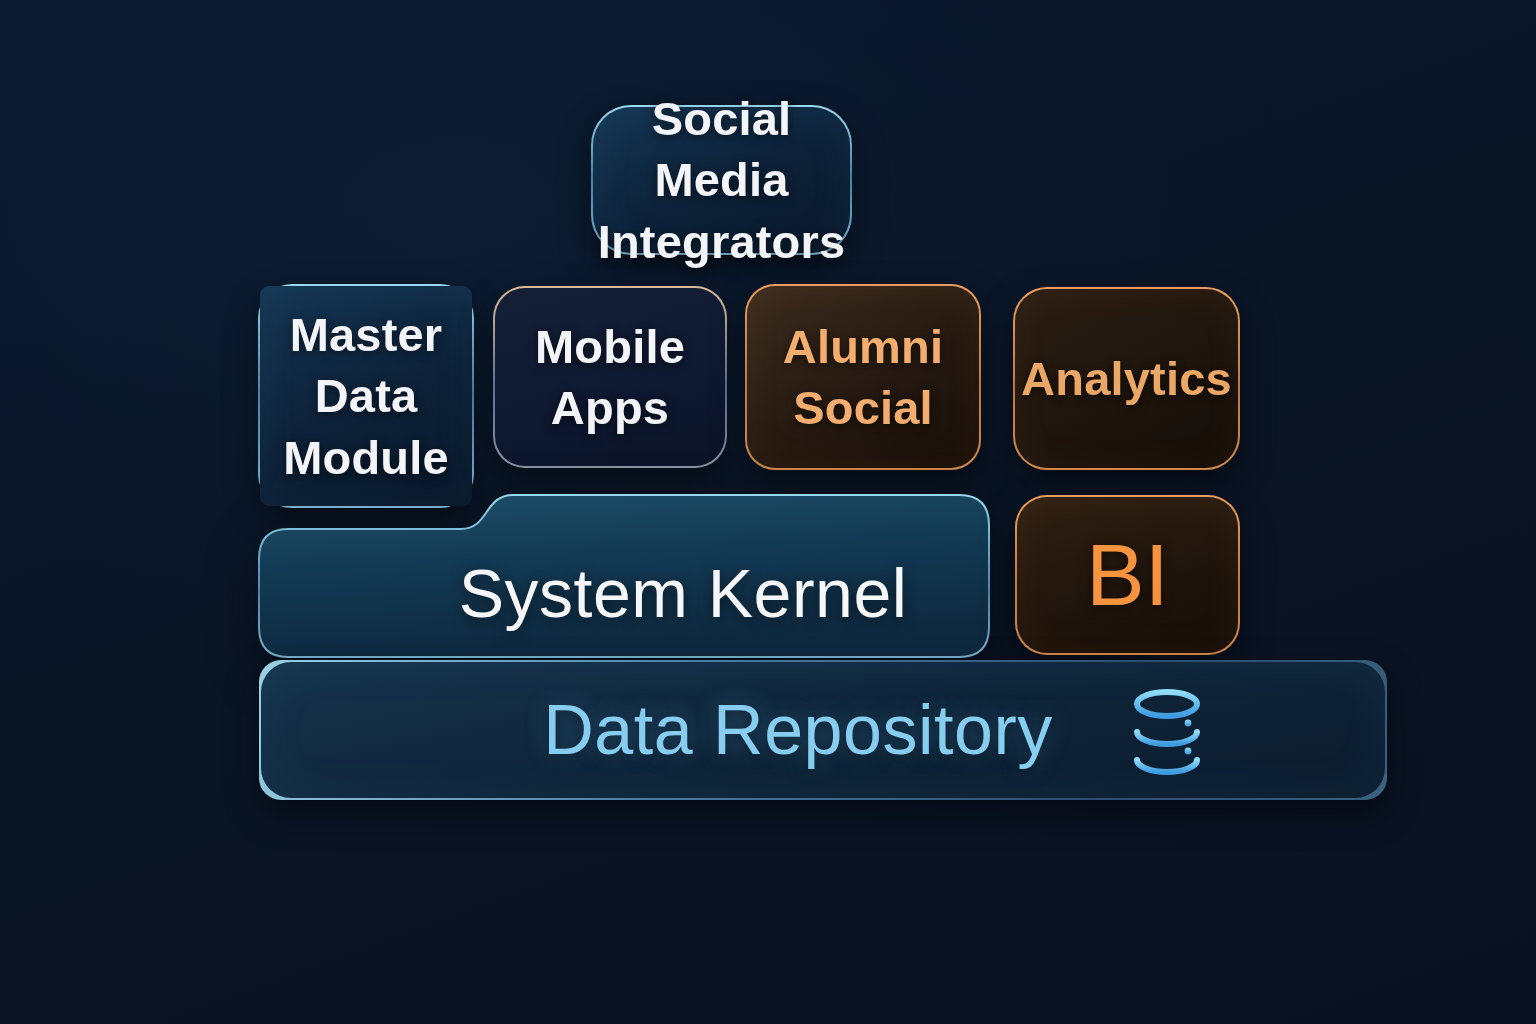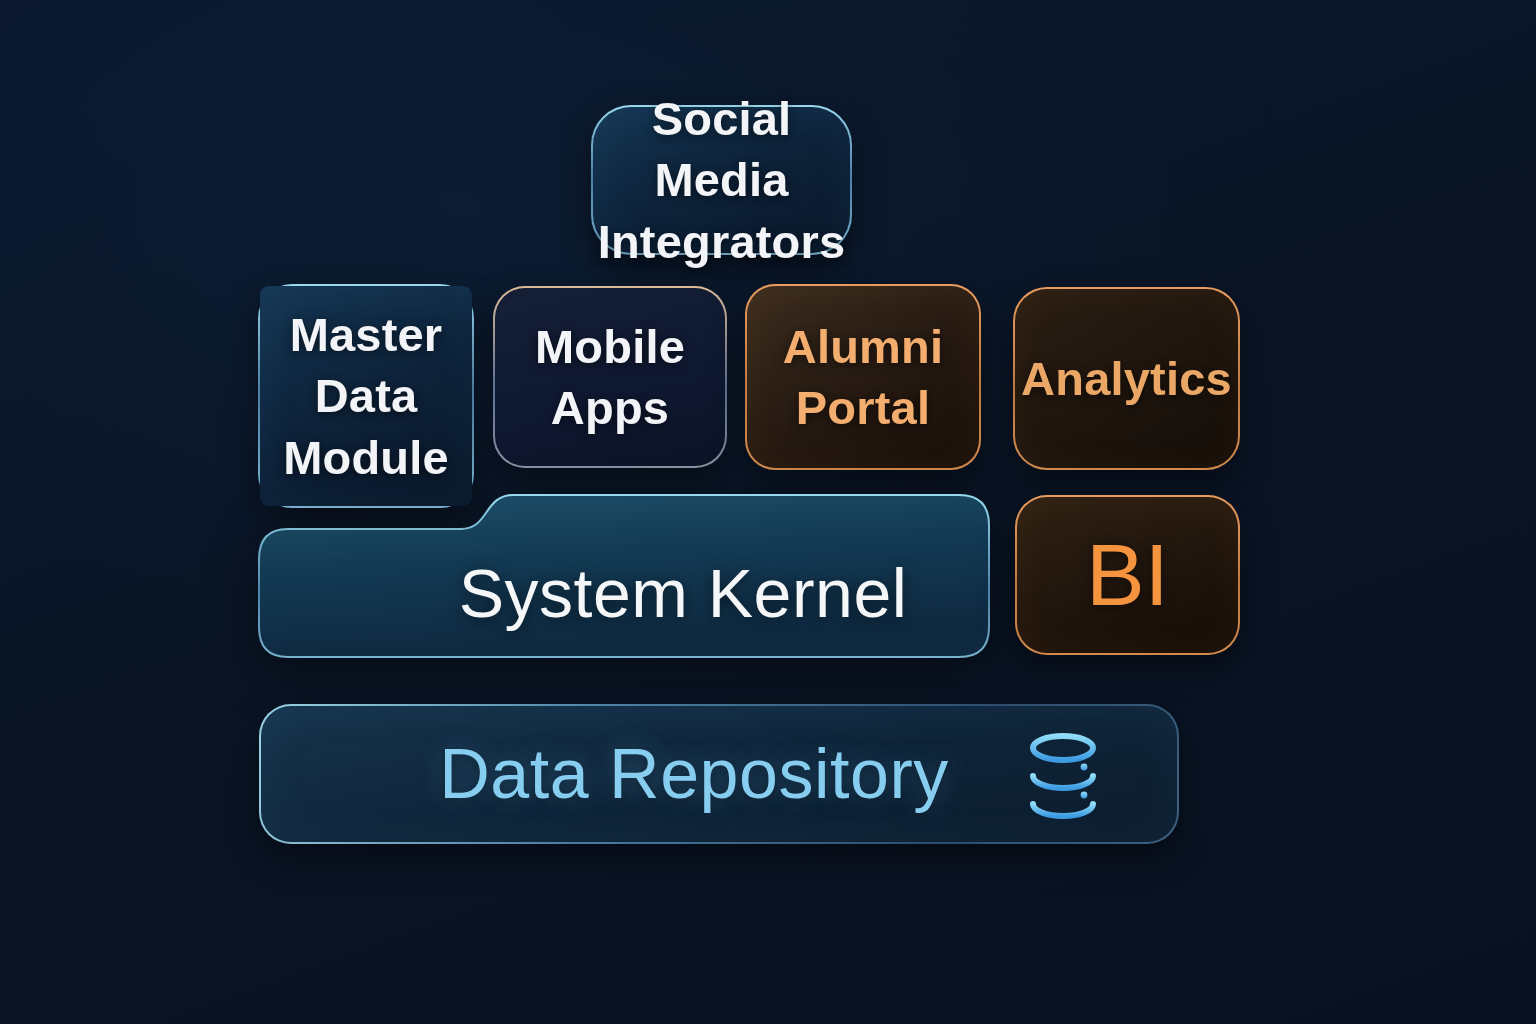--- a/index.html
+++ b/index.html
@@ -152,21 +152,21 @@
   <div class="node mobile-border" style="left:493px; top:286px; width:234px; height:182px; border-radius:32px;">
     <div class="inner mobile-fill" style="border-radius:30px;">
       <div class="label-sm">Mobile</div>
       <div class="label-sm">Apps</div>
     </div>
   </div>
 
   <div class="node orange-border" style="left:745px; top:284px; width:236px; height:186px; border-radius:30px;">
     <div class="inner alumni-fill" style="border-radius:28px;">
       <div class="label-sm orange">Alumni</div>
-      <div class="label-sm orange">Portal</div>
+      <div class="label-sm orange">Social</div>
     </div>
   </div>
 
   <div class="node orange-border" style="left:1013px; top:287px; width:227px; height:183px; border-radius:34px;">
     <div class="inner analytics-fill" style="border-radius:32px;">
       <div class="label-sm label-analytics">Analytics</div>
     </div>
   </div>
 
   <div id="kernel-wrap">
@@ -199,21 +199,21 @@
       <span class="label-xl">System Kernel</span>
     </div>
   </div>
 
   <div class="node orange-border" style="left:1015px; top:495px; width:225px; height:160px; border-radius:32px;">
     <div class="inner bi-fill" style="border-radius:30px;text-align:center;">
       <div class="label-bi">BI</div>
     </div>
   </div>
 
-  <div id="repo" class="node" style="left:259px; top:704px; width:920px; height:140px; border-radius:32px;
+  <div id="repo" class="node" style="left:259px; top:660px; width:1128px; height:140px; border-radius:22px;
               background: linear-gradient(115deg, #9ad2e4 0%, #4a7ca0 38%, #2e4d6e 75%, #3a617f 100%);">
     <div class="inner" style="border-radius:30px;
          background: linear-gradient(168deg, #15334c 0%, #0f2438 55%, #0c1b2c 100%);
          box-shadow: inset 0 0 50px rgba(90,170,230,0.07);">
       <span class="label-repo">Data Repository</span>
       <svg id="db-icon" width="80" height="88" viewBox="0 0 80 88">
         <defs>
           <linearGradient id="dbStroke" x1="0" y1="0" x2="0" y2="1">
             <stop offset="0" stop-color="#8fdcf8"></stop>
             <stop offset="1" stop-color="#3d9be2"></stop>

